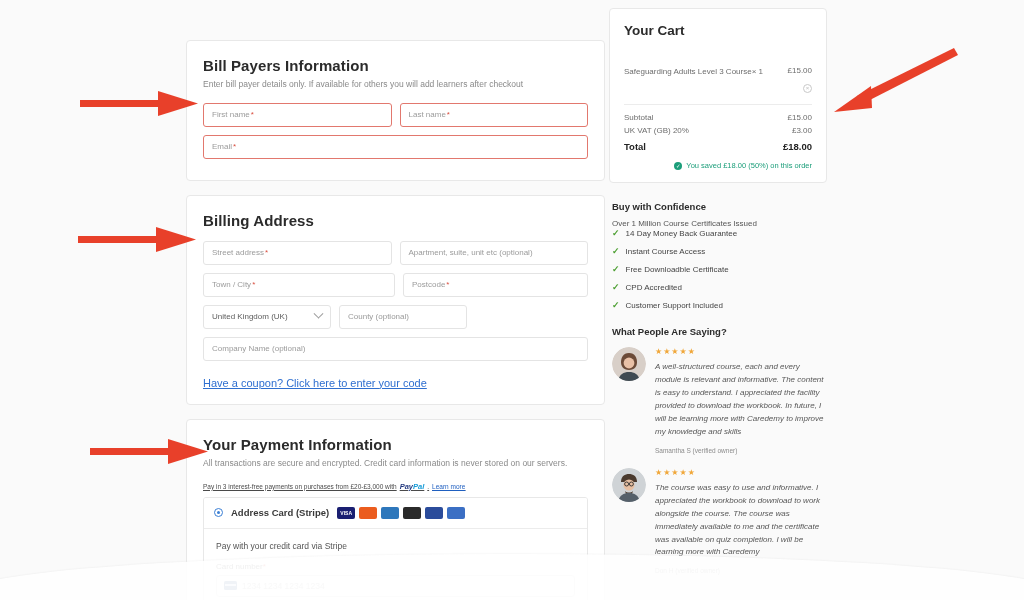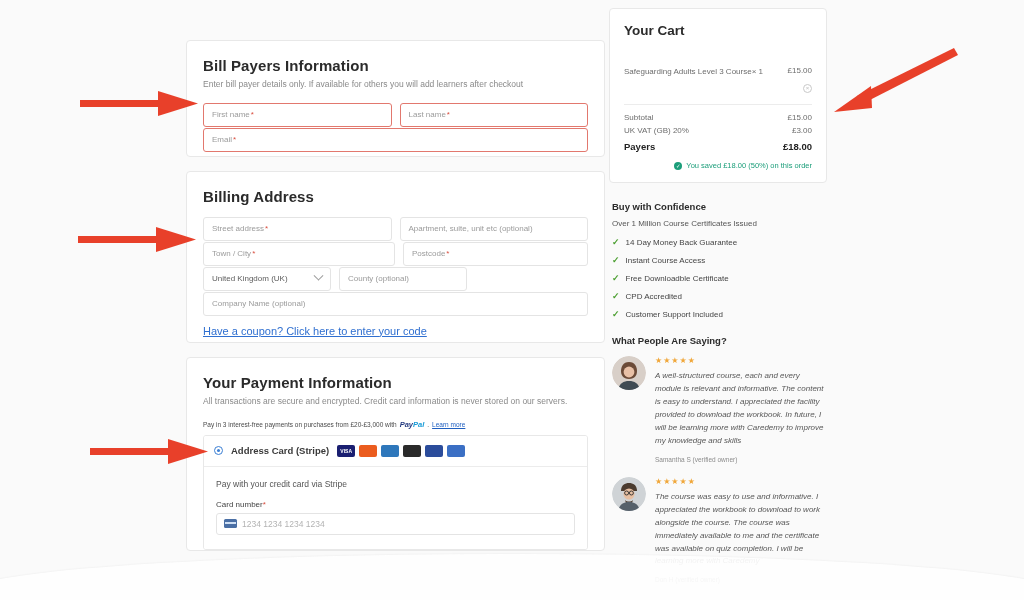--- a/index.html
+++ b/index.html
@@ -15,43 +15,43 @@
   .card {
     background: #fff;
     border: 1px solid #e8e8e8;
     border-radius: 4px;
   }
 
   
   .left-col {
     position: absolute; left: 186px; top: 40px; width: 419px;
   }
-  .panel { margin-bottom: 14px; padding: 16px 16px 3px 16px; }
+  .panel { margin-bottom: 14px; padding: 16px 16px 13px 16px; }
   .panel-title {
     font-size: 15px; font-weight: bold; color: #2b2b2b;
     letter-spacing: .1px; margin-bottom: 5px;
   }
   .panel-sub { font-size: 8.5px; color: #8a8a8a; margin-bottom: 12px; line-height: 1.4; }
 
-  .row { display: flex; gap: 8px; margin-bottom: 1px; }
+  .row { display: flex; gap: 8px; margin-bottom: 8px; }
   .field {
     height: 24px; border: 1px solid #e4e4e4; border-radius: 3px;
     background: #fff; font-size: 8px; color: #9b9b9b;
     display: flex; align-items: center; padding: 0 8px; flex: 1;
     font-family: "Liberation Sans", sans-serif;
   }
   .field.err { border: 1px solid #e2786e; }
   .field .req { color: #d94f40; margin-left: 1px; }
   .field.sel { justify-content: space-between; color: #5d5d5d; }
   .chev { width: 7px; height: 7px; border-right: 1.3px solid #9b9b9b; border-bottom: 1.3px solid #9b9b9b;
           transform: rotate(45deg) translate(-2px,-2px); }
   .coupon-link { font-size: 11px; color: #2f6fd0; margin-top: 8px; display: inline-block; }
 
   
-  .paypal-promo { font-size: 6.5px; color: #4a4a4a; margin: 10px 0 6px 0; display: flex; align-items: center; gap: 3px; flex-wrap: wrap;}
+  .paypal-promo { font-size: 6.5px; color: #4a4a4a; margin: 10px 0 6px 0; display: flex; align-items: center; gap: 3px; flex-wrap: wrap; text-decoration: underline;}
   .pp-logo { font-weight: bold; font-style: italic; font-size: 7.5px; }
   .pp-logo .a { color: #253b80; } .pp-logo .b { color: #179bd7; }
   .pp-learn { color: #1f5fc0; text-decoration: underline; }
 
   .pay-box { border: 1px solid #e8e8e8; border-radius: 3px; overflow: hidden; }
   .pay-head {
     display: flex; align-items: center; gap: 8px;
     padding: 9px 10px; border-bottom: 1px solid #ececec; background: #fff;
   }
   .pay-label { font-size: 9.5px; font-weight: bold; color: #3a3a3a; }
@@ -87,21 +87,21 @@
   .divider { height:1px; background:#ececec; margin: 10px 0 8px 0; }
   .tot-line { display:flex; justify-content:space-between; font-size:8px; color:#6d6d6d; margin-bottom:4px;}
   .tot-line.total { font-size: 9.5px; font-weight:bold; color:#232323; margin-top:6px;}
   .saved { margin-top:9px; display:flex; align-items:center; justify-content:flex-end; gap:4px;
            font-size:7.5px; color:#1c9e7a; }
   .saved .tick { width:8px;height:8px;border-radius:50%;background:#1c9e7a;color:#fff;font-size:5.5px;
                  display:flex;align-items:center;justify-content:center;}
 
   .trust { margin-top: 18px; padding-left: 3px;}
   .trust-title { font-size:9.5px; font-weight:bold; color:#2b2b2b; margin-bottom:7px;}
-  .trust-sub { font-size:8px; color:#555; margin-bottom:9px; }
+  .trust-sub { font-size:8px; color:#555; }
   .trust-item { display:flex; align-items:center; gap:6px; font-size:8px; color:#444; margin-bottom:8px;}
   .check { color:#4a9e2f; font-size:9px; font-weight:bold; }
 
   .wps-title { font-size:9.5px; font-weight:bold; color:#2b2b2b; margin: 16px 0 10px 3px;}
   .review { display:flex; gap:9px; margin-bottom:14px; padding-left:3px;}
   .avatar { width:34px;height:34px;border-radius:50%;flex:none;overflow:hidden;}
   .stars { color:#f0a73a; font-size:8px; letter-spacing:1px; margin-bottom:5px;}
   .rev-text { font-size:8px; font-style: italic; color:#575757; line-height:1.62; }
   .rev-author { font-size:6.5px; color:#8c8c8c; margin-top:8px;}
 
@@ -235,21 +235,21 @@
       <div class="divider"></div>
       <div class="tot-line">
         <span>Subtotal</span>
         <span>£15.00</span>
       </div>
       <div class="tot-line">
         <span>UK VAT (GB) 20%</span>
         <span>£3.00</span>
       </div>
       <div class="tot-line total">
-        <span>Payers</span>
+        <span>Total</span>
         <span>£18.00</span>
       </div>
       <div class="saved">
         <span class="tick">✓</span>
         <span>You saved £18.00 (50%) on this order</span>
       </div>
     </div>
 
     <div class="trust">
       <div class="trust-title">Buy with Confidence</div>

